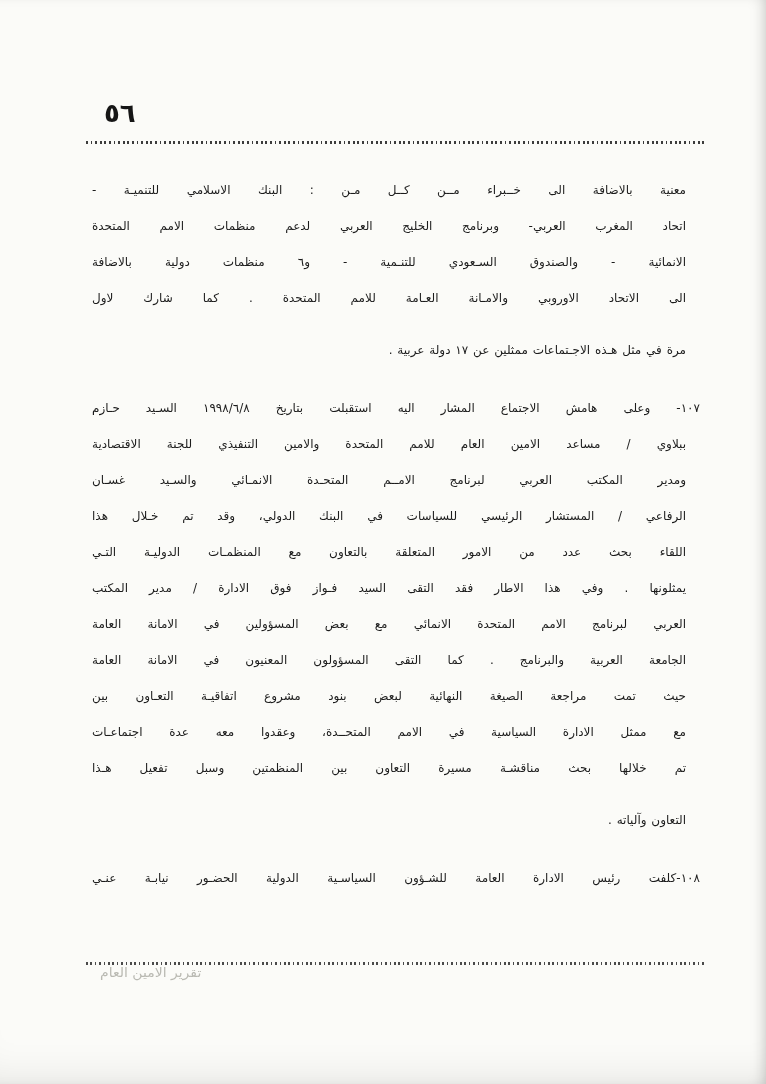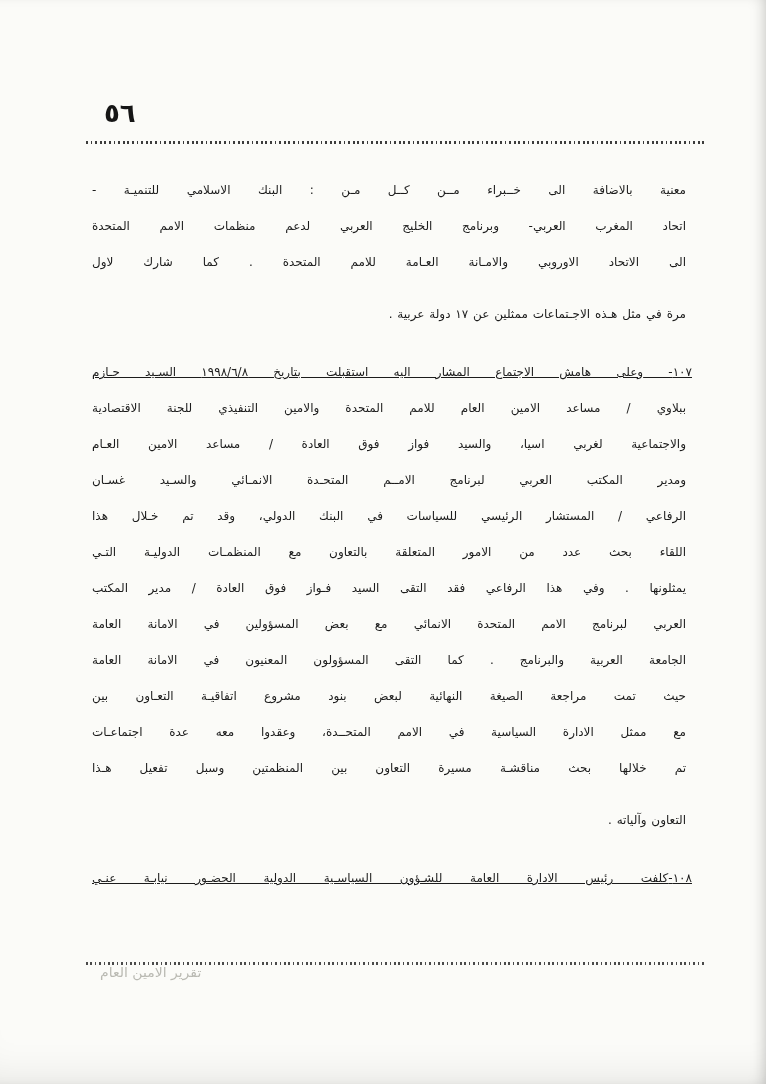--- a/index.html
+++ b/index.html
@@ -43,21 +43,21 @@
   .para { margin: 0 0 22px 0; }
   .para:last-child { margin-bottom: 0; }
   .line {
     font-size: 12px;
     line-height: 36px;
     text-align: justify;
     text-align-last: justify;
     margin-right: 14px;
     word-spacing: 1px;
   }
-  .line.flush { margin-right: 8px; text-decoration: underline; }
+  .line.flush { margin-right: 0; }
   .line.end { text-align-last: right; margin-top: 16px; }
   .marker { white-space: pre; }
   .footer-stamp {
     position: absolute;
     left: 100px;
     top: 964px;
     direction: rtl;
     font-size: 14px;
     color: #b9b9b2;
     filter: blur(0.6px);
@@ -72,32 +72,32 @@
 
   <div class="page-number">٥٦</div>
 
   <div class="rule rule-top"></div>
 
   <div class="content">
 
     <div class="para">
       <div class="line">معنية بالاضافة الى خــبراء مــن كــل مـن : البنك الاسلامي للتنميـة -</div>
       <div class="line">اتحاد المغرب العربي- وبرنامج الخليج العربي لدعم منظمات الامم المتحدة</div>
+      <div class="line">الانمائية - والصندوق السـعودي للتنـمية - و٦ منظمات دولية بالاضافة</div>
       <div class="line">الى الاتحاد الاوروبي والامـانة العـامة للامم المتحدة . كما شارك لاول</div>
       <div class="line end">مرة في مثل هـذه الاجـتماعات ممثلين عن ١٧ دولة عربية .</div>
     </div>
 
     <div class="para">
       <div class="line flush"><span class="marker">١٠٧- </span><span>وعلى هامش الاجتماع المشار اليه استقبلت بتاريخ ١٩٩٨/٦/٨ السـيد حـازم</span></div>
       <div class="line">ببلاوي / مساعد الامين العام للامم المتحدة والامين التنفيذي للجنة الاقتصادية</div>
-      <div class="line">والاجتماعية لغربي اسيا، والسيد فواز فوق العادة / مساعد الامين العـام</div>
       <div class="line">ومدير المكتب العربي لبرنامج الامــم المتحـدة الانمـائي والسـيد غسـان</div>
       <div class="line">الرفاعي / المستشار الرئيسي للسياسات في البنك الدولي، وقد تم خـلال هذا</div>
       <div class="line">اللقاء بحث عدد من الامور المتعلقة بالتعاون مع المنظمـات الدوليـة التـي</div>
-      <div class="line">يمثلونها . وفي هذا الرفاعي فقد التقى السيد فـواز فوق العادة / مدير المكتب</div>
+      <div class="line">يمثلونها . وفي هذا الاطار فقد التقى السيد فـواز فوق الادارة / مدير المكتب</div>
       <div class="line">العربي لبرنامج الامم المتحدة الانمائي مع بعض المسؤولين في الامانة العامة</div>
       <div class="line">الجامعة العربية والبرنامج . كما التقى المسؤولون المعنيون في الامانة العامة</div>
       <div class="line">حيث تمت مراجعة الصيغة النهائية لبعض بنود مشروع اتفاقيـة التعـاون بين</div>
       <div class="line">مع ممثل الادارة السياسية في الامم المتحــدة، وعقدوا معه عدة اجتماعـات</div>
       <div class="line">تم خلالها بحث مناقشـة مسيرة التعاون بين المنظمتين وسبل تفعيل هـذا</div>
       <div class="line end">التعاون وآلياته .</div>
     </div>
 
     <div class="para">
       <div class="line flush"><span class="marker">١٠٨-</span><span>كلفت رئيس الادارة العامة للشـؤون السياسـية الدولية الحضـور نيابـة عنـي</span></div>

